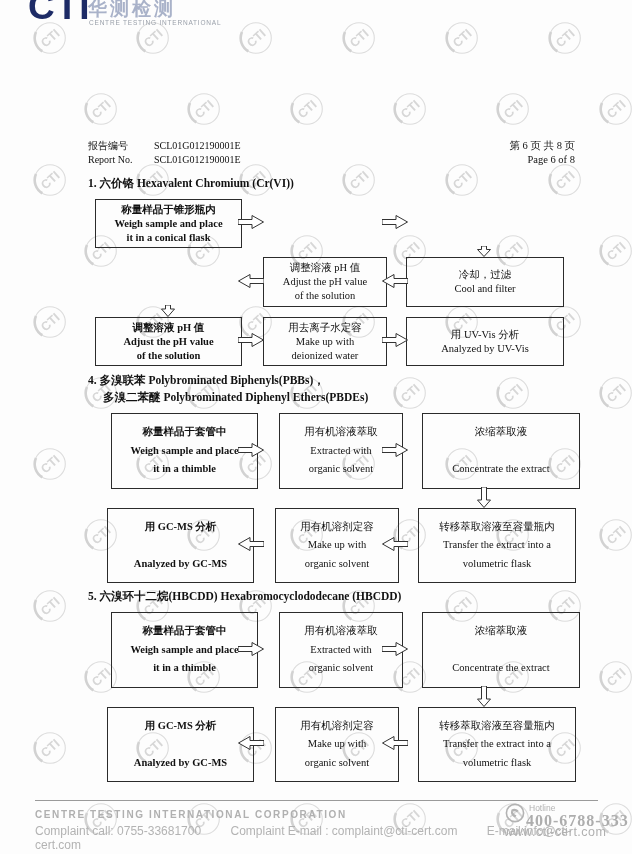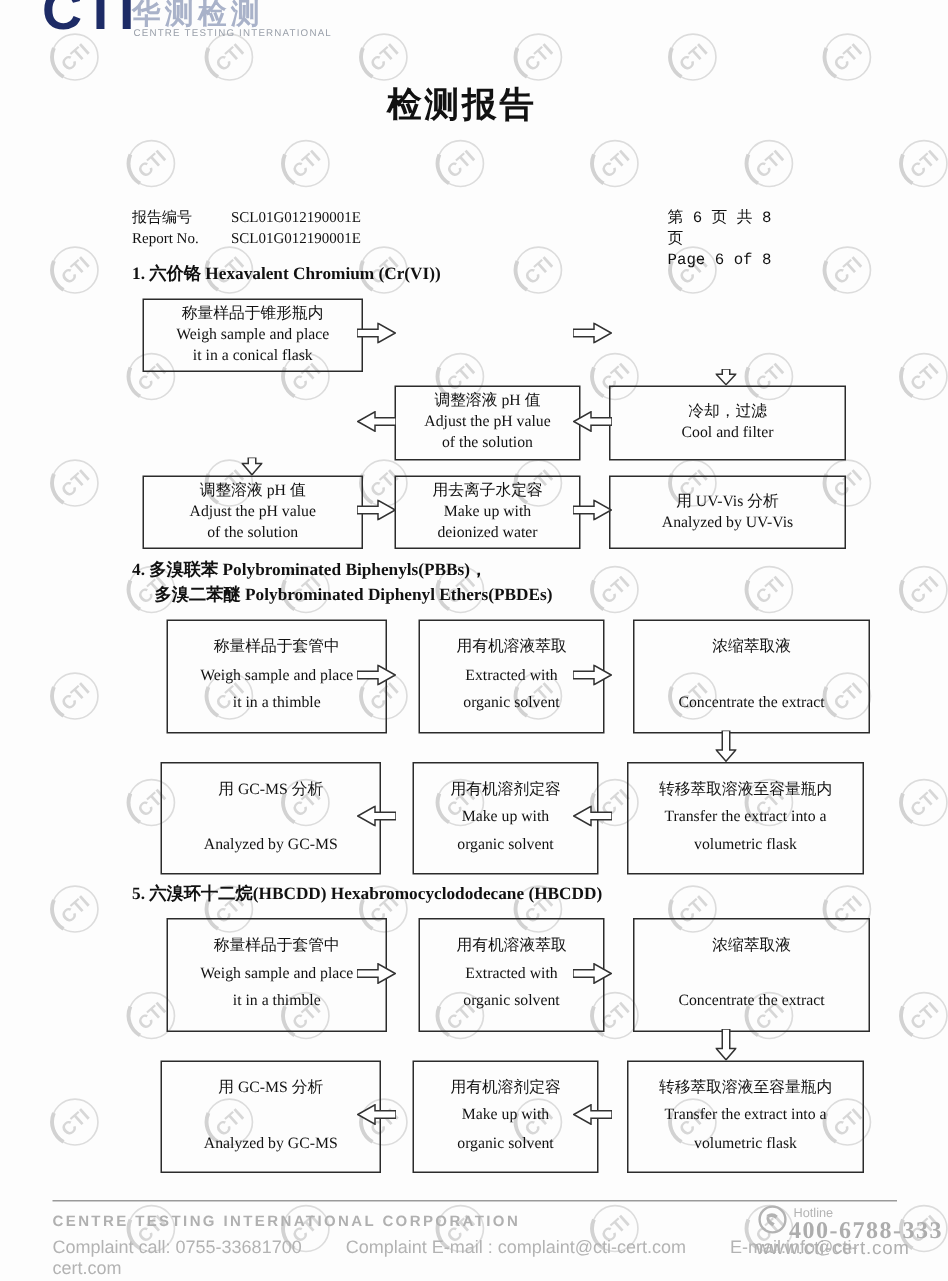--- a/index.html
+++ b/index.html
@@ -21,32 +21,32 @@
 
   
   .title-zh{position:absolute;left:0;top:54px;width:616px;text-align:center;
     font-size:23px;font-weight:bold;letter-spacing:2px;}
   .title-en{position:absolute;left:0;top:88px;width:616px;text-align:center;
     font-size:21px;font-weight:bold;}
 
   
   .meta{position:absolute;left:88px;top:139px;font-size:10px;line-height:14px;}
   .meta .ml{display:inline-block;width:66px;}
-  .meta-right{position:absolute;left:445px;top:139px;width:84px;text-align:left;
-    font-size:10.5px;line-height:14px;font-family:Liberation Mono, monospace;}
+  .meta-right{position:absolute;left:491px;top:139px;width:84px;text-align:right;
+    font-size:10.5px;line-height:14px;}
 
   
   .sec-h{position:absolute;font-size:11.5px;font-weight:bold;line-height:15px;white-space:nowrap;}
 
   
   .flow{position:absolute;left:0;width:632px;}
   .bx{position:absolute;border:1.5px solid #2b2b2b;display:flex;align-items:center;
     justify-content:center;text-align:center;white-space:pre-line;
     font-size:10.5px;color:#111;}
-  .c1{left:95px;width:145px;}
+  .c1{left:95px;width:145px;font-weight:bold;}
   .c2{left:263px;width:122px;}
   .c3{left:406px;width:156px;}
   .f3 .ra{top:0;height:47px;}  .f3 .rb{top:58px;height:48px;}  .f3 .rc{top:118px;height:47px;}
   .f3 .bx{line-height:14px;}
   .f45 .ra{top:0;height:74px;margin-left:16px;} .f45 .rb{top:95px;height:73px;margin-left:12px;}
   .f45 .bx{line-height:18.5px;}
   .arr{position:absolute;}
   .arr polygon{fill:#ffffff;stroke:#333;stroke-width:1;}
 
   
@@ -430,21 +430,20 @@
           <text x="17" y="21.5" text-anchor="middle" font-size="12.5" font-weight="bold" fill="#d7d7d7" font-family="Liberation Sans, sans-serif" transform="rotate(-42 17 17)">CTI</text>
         </svg></div>
     </div>
 
   <div class="content">
 
     <div class="logo-cti">CTI</div>
     <div class="logo-cn">华测检测</div>
     <div class="logo-sub">CENTRE TESTING INTERNATIONAL</div>
 
-    <div class="title-zh">检测报告</div>
 
     <div class="meta">
       <div><span class="ml">报告编号</span><span class="mv">SCL01G012190001E</span></div>
       <div><span class="ml">Report No.</span><span class="mv">SCL01G012190001E</span></div>
     </div>
     <div class="meta-right">
       <div>第 6 页  共 8 页</div>
       <div>Page 6 of 8</div>
     </div>
 

